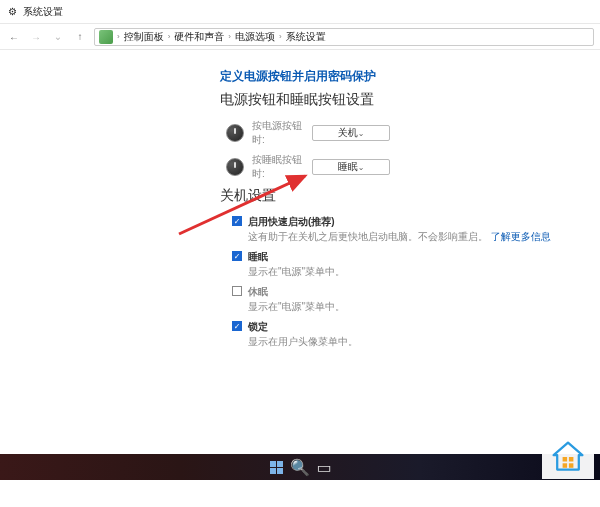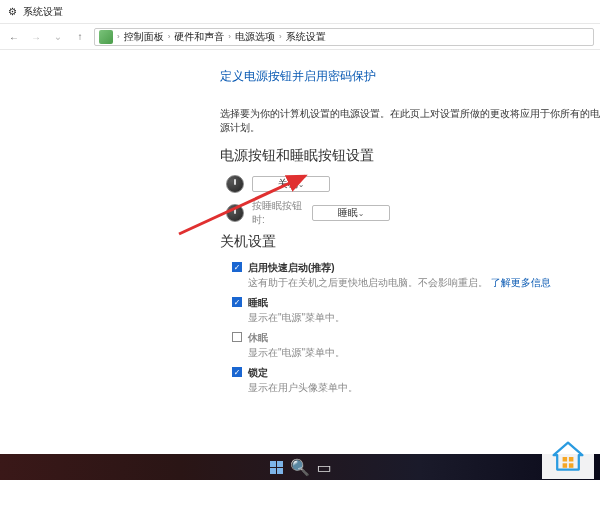--- a/index.html
+++ b/index.html
@@ -11,21 +11,21 @@
     .navbar { height: 26px; display: flex; align-items: center; padding: 0 6px; border-bottom: 1px solid #e8e8e8; font-size: 10px; gap: 6px; }
     .nav-arrow { width: 16px; height: 16px; display: flex; align-items: center; justify-content: center; color: #666; cursor: default; }
     .nav-arrow.disabled { color: #bbb; }
     .breadcrumb { flex: 1; display: flex; align-items: center; gap: 4px; height: 18px; border: 1px solid #ccc; padding: 0 4px; border-radius: 2px; }
     .breadcrumb .bc-icon { width: 14px; height: 14px; background: linear-gradient(135deg,#7ac37a,#4a9c4a); border-radius: 2px; }
     .breadcrumb .sep { color: #888; font-size: 8px; }
     .breadcrumb .bc-item { color: #222; white-space: nowrap; }
     
     .content { padding: 18px 0 0 220px; font-size: 10px; color: #333; }
     
-    .page-title { color: #0a5ab3; font-size: 12px; font-weight: 400; margin-bottom: 22px; }
+    .page-title { color: #0a5ab3; font-size: 12px; font-weight: 700; margin-bottom: 6px; }
     .page-desc { font-size: 10px; color: #333; margin-bottom: 12px; }
     
     .section-label { font-size: 14px; color: #333; margin-bottom: 10px; }
     
     .pb-row { display: flex; align-items: center; margin-bottom: 6px; margin-left: 6px; }
     .pb-icon { width: 18px; height: 18px; border-radius: 50%; background: radial-gradient(circle at 30% 30%, #5a5a5a, #222); border: 1px solid #888; margin-right: 8px; position: relative; }
     .pb-icon::after { content:''; position:absolute; width:2px; height:6px; background:#ddd; left:50%; top:3px; transform:translateX(-50%); border-radius:1px; }
     .pb-label { width: 60px; color: #888; }
     .pb-select { width: 78px; height: 16px; border: 1px solid #bbb; border-radius: 2px; display: flex; align-items: center; justify-content: center; padding: 0 4px; font-size: 10px; color: #333; background: #fff; }
     .pb-select .chev { font-size: 8px; color: #666; }
@@ -74,26 +74,26 @@
     <span class="bc-item">硬件和声音</span>
     <span class="sep">›</span>
     <span class="bc-item">电源选项</span>
     <span class="sep">›</span>
     <span class="bc-item">系统设置</span>
   </div>
 </div>
 
 <div class="content">
   <div class="page-title">定义电源按钮并启用密码保护</div>
-  <div class="page-desc">选择要为你的计算机设置的电源设置。在此页上对设置所做的更改将应用于你所有的电源计划。</div>
 
   <div class="section-label">电源按钮和睡眠按钮设置</div>
 
   <div class="pb-row">
     <span class="pb-icon"></span>
+    <span class="pb-label">按电源按钮时:</span>
     <span class="pb-select">
       <span>关机</span>
       <span class="chev">⌄</span>
     </span>
   </div>
   <div class="pb-row">
     <span class="pb-icon"></span>
     <span class="pb-label">按睡眠按钮时:</span>
     <span class="pb-select">
       <span>睡眠</span>

